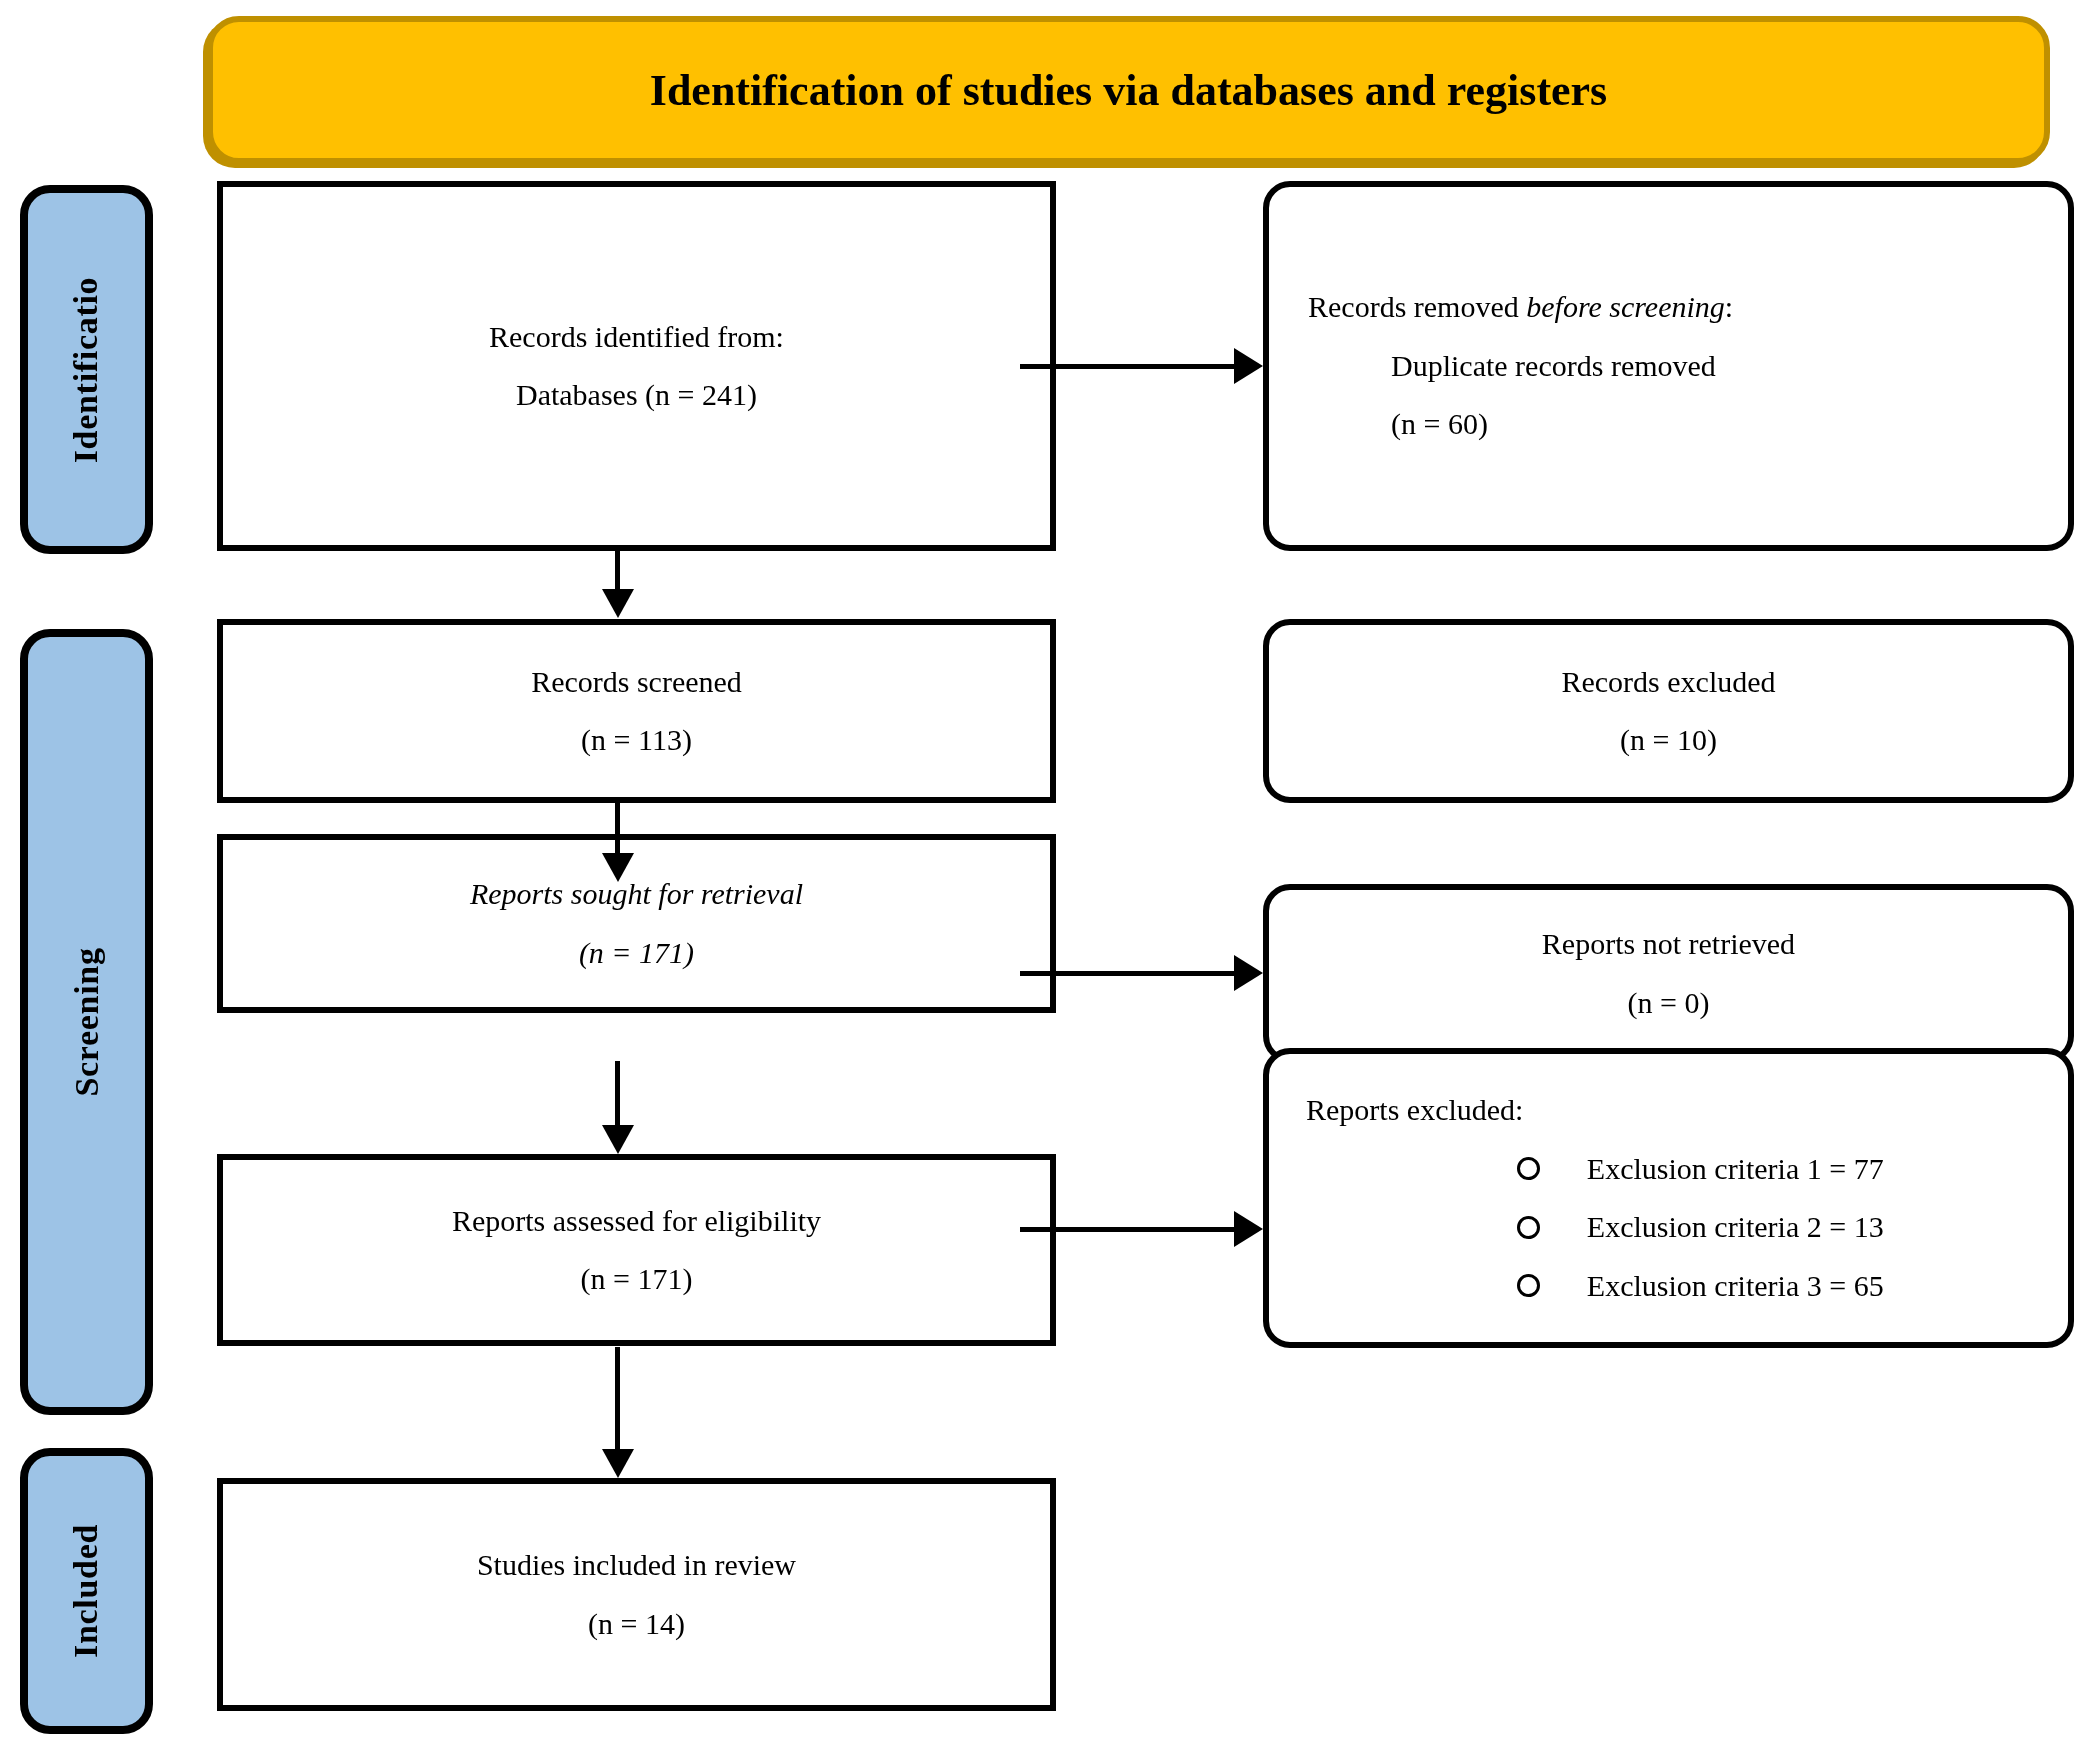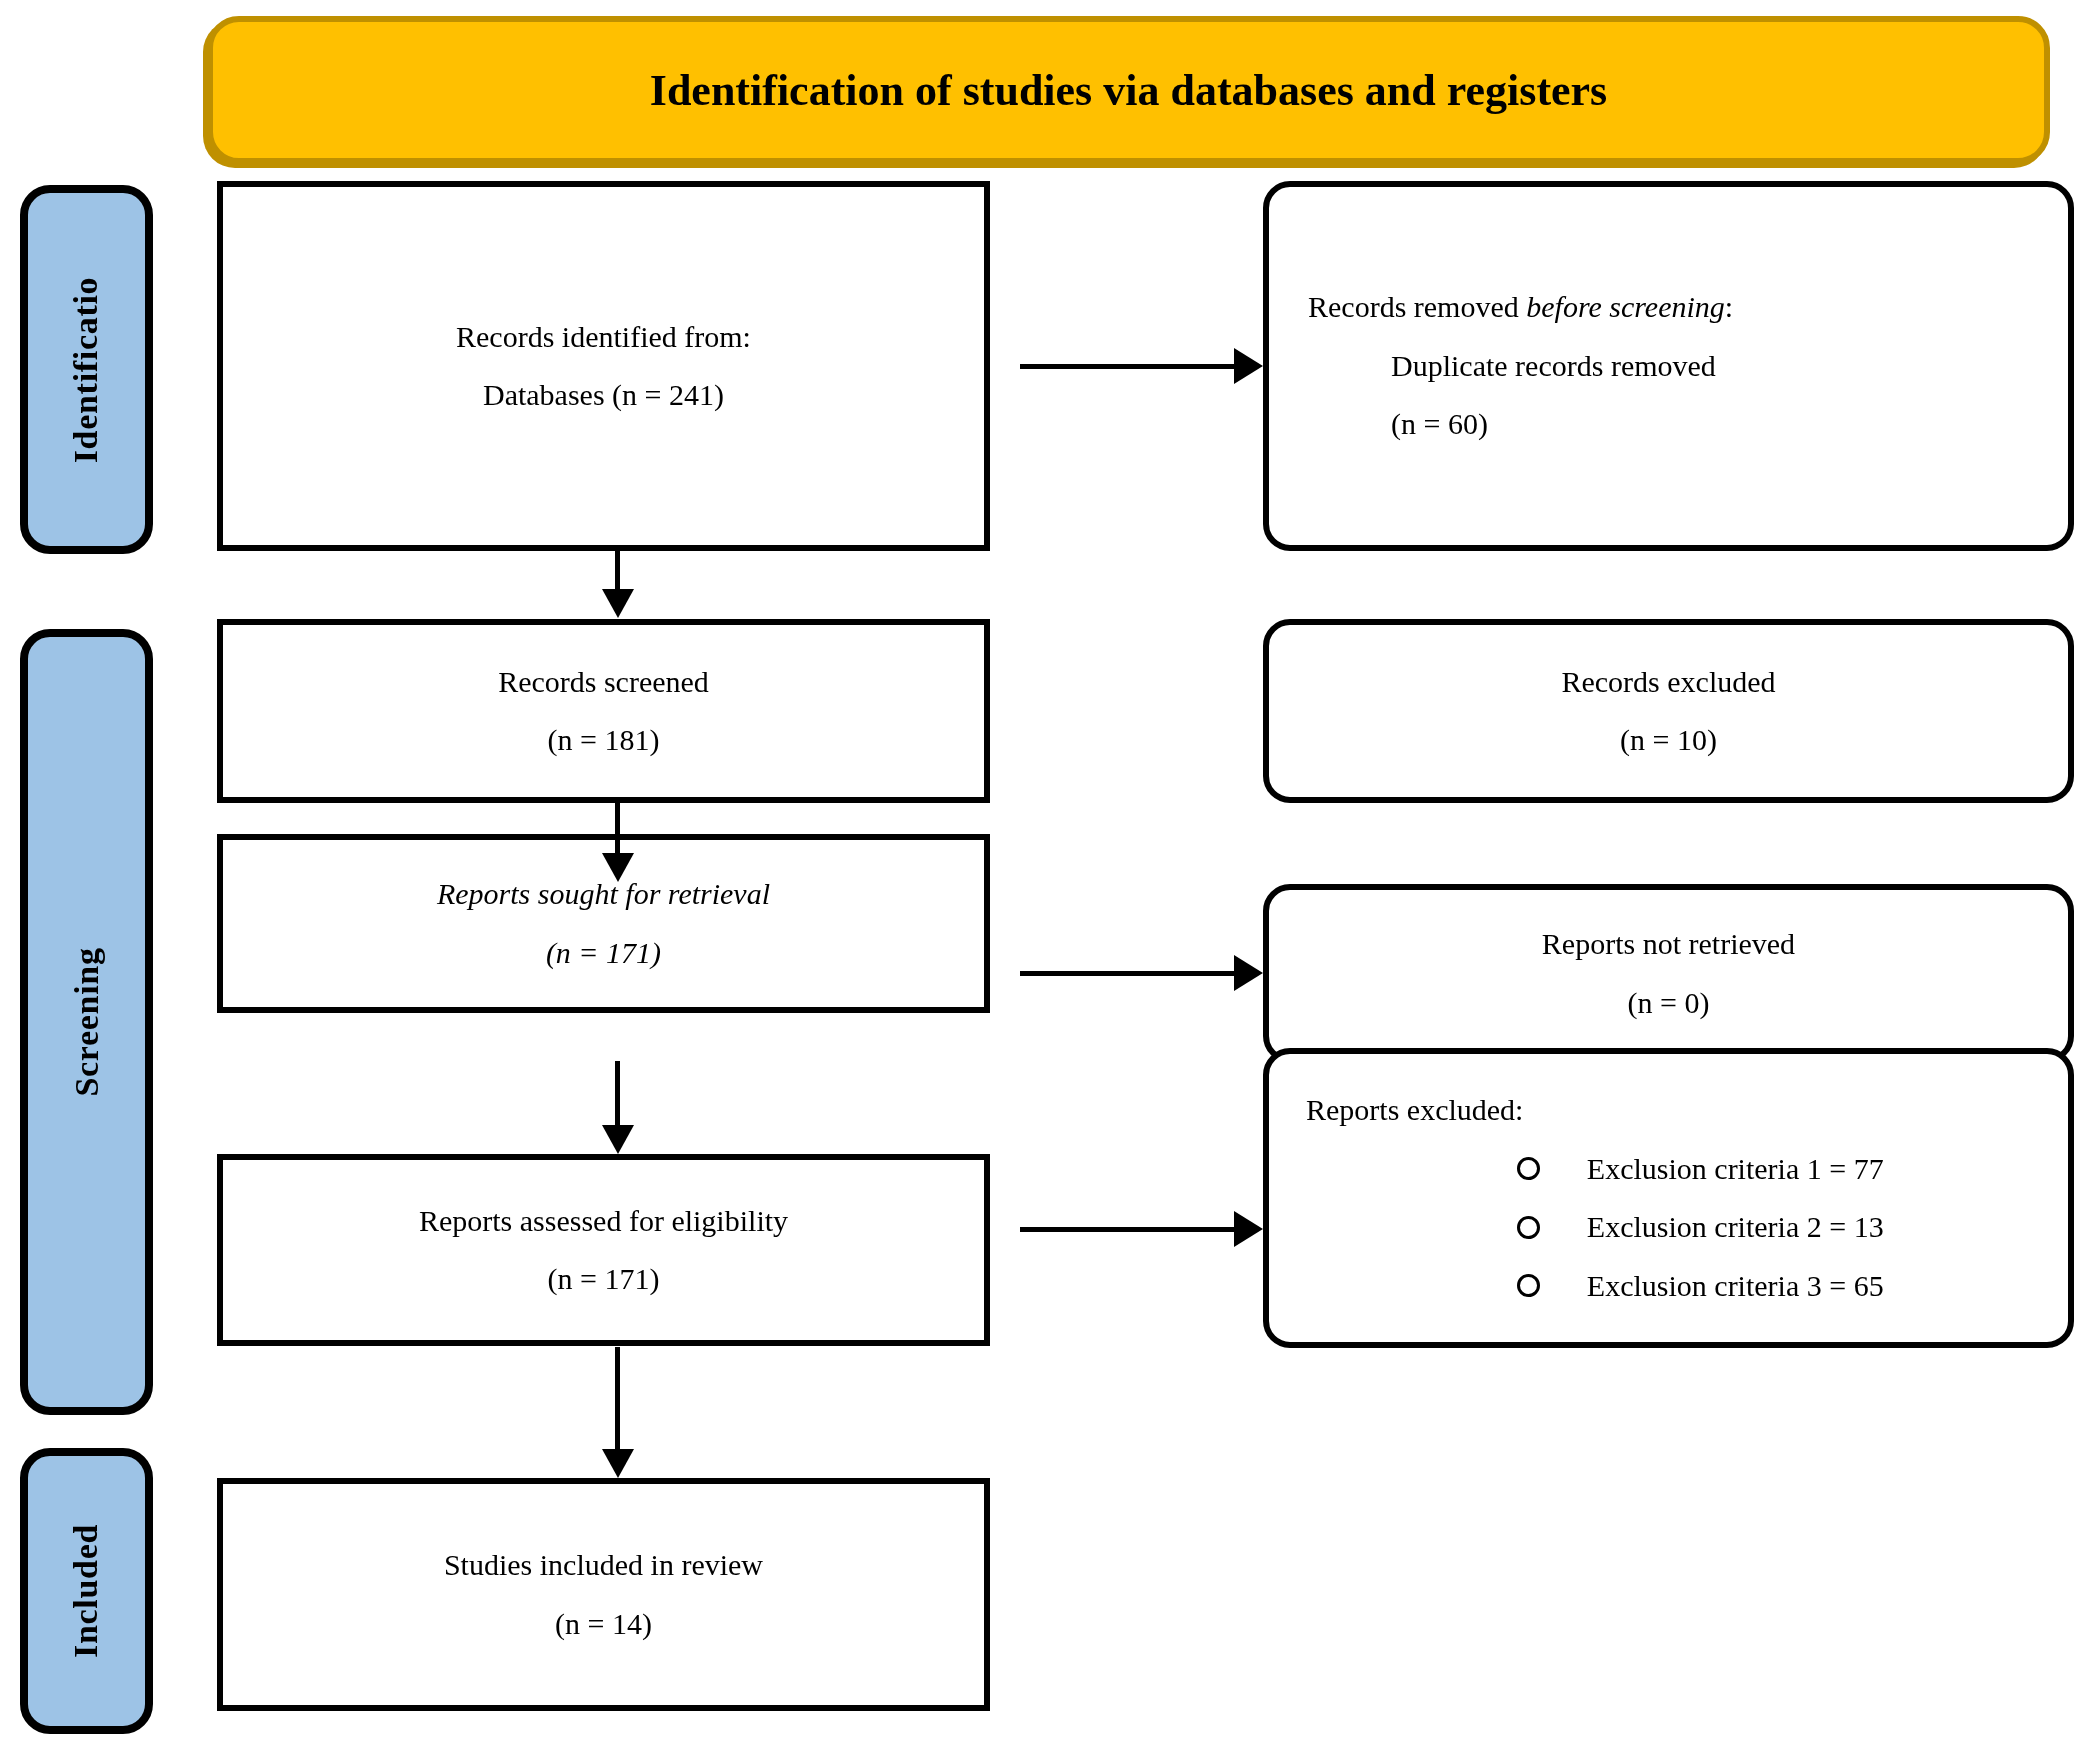--- a/index.html
+++ b/index.html
@@ -45,21 +45,21 @@
   
   .box {
     position:absolute;
     box-sizing:border-box;
     background:#fff;
     border:6.6px solid #000;
     font-size:30px; line-height:1.95;
     display:flex; flex-direction:column; justify-content:center;
   }
   .box.center { text-align:center; align-items:center; }
-  .col-left  { left:217px;  width:773px; }
+  .col-left  { left:217px;  width:839px; }
   .col-right { left:1263px; width:811px;border-radius:27px; }
 
   .b1 { top:181px;  height:370px; }
   .r1 { top:181px;  height:370px; }
   .b2 { top:619px;  height:184px; }
   .r2 { top:619px;  height:184px; }
   .b3 { top:834px; height:179px;font-style:italic; }
   .r3 { top:884px; height:179px; }
   .b4 { top:1154px; height:192px; }
   .r4 { top:1048px; height:300px; }
@@ -121,21 +121,21 @@
     <div>Databases (n = 241)</div>
   </div>
   <div class="box col-right r1">
     <div><span>Records removed </span><i>before screening</i><span>:</span></div>
     <div class="indent">Duplicate records removed</div>
     <div class="indent">(n = 60)</div>
   </div>
 
   <div class="box center col-left b2">
     <div>Records screened</div>
-    <div>(n = 181)</div>
+    <div>(n = 113)</div>
   </div>
   <div class="box center col-right r2">
     <div>Records excluded</div>
     <div>(n = 10)</div>
   </div>
 
   <div class="box center col-left b3">
     <div>Reports sought for retrieval</div>
     <div>(n = 171)</div>
   </div>

